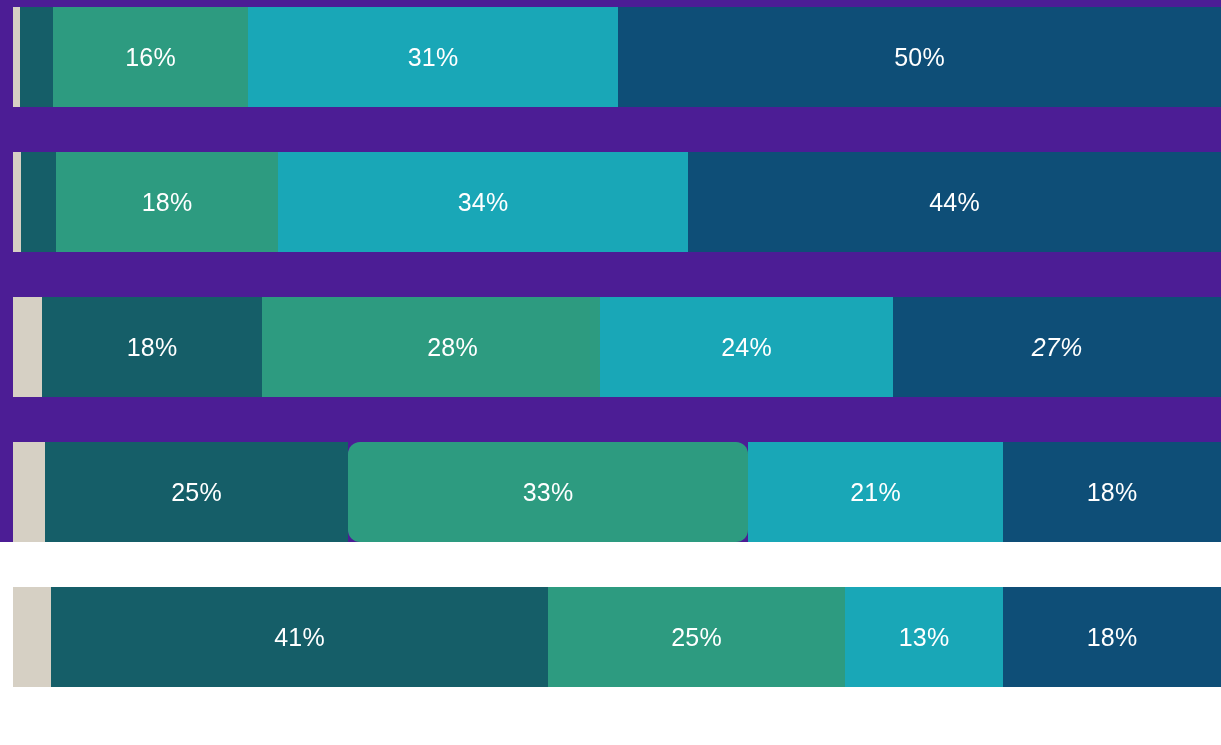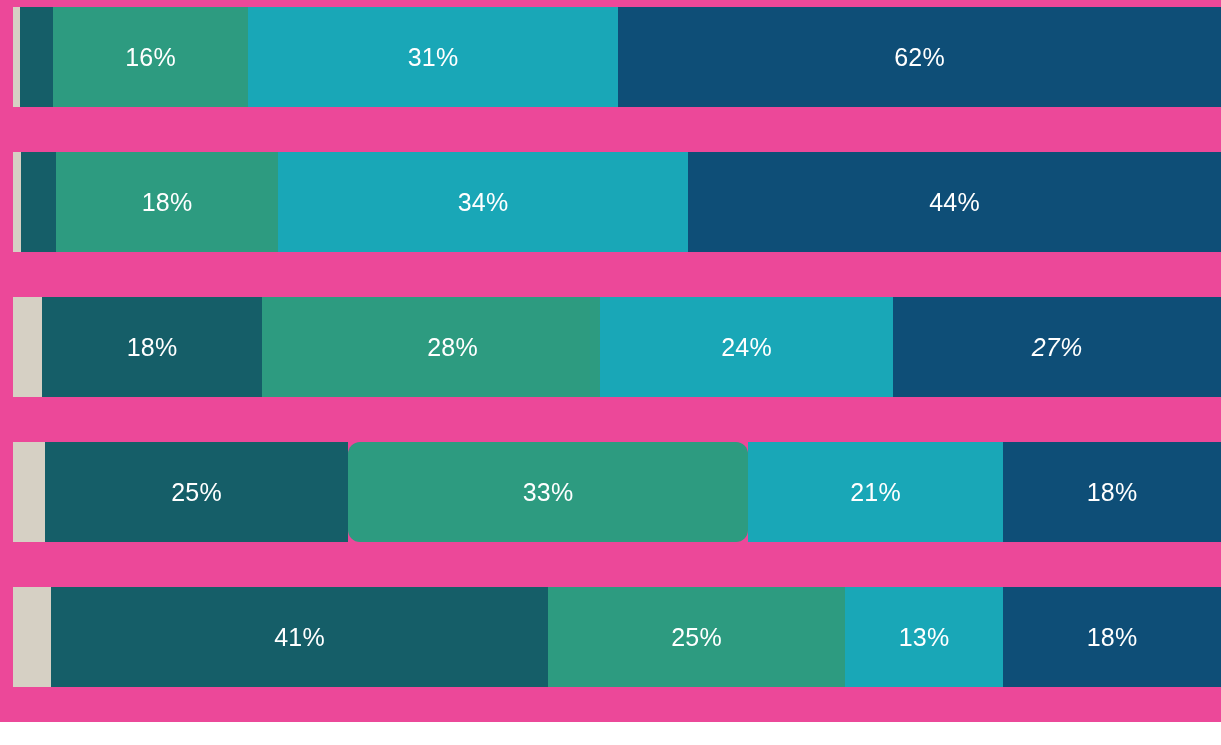--- a/index.html
+++ b/index.html
@@ -54,33 +54,33 @@
     font-weight: 400;
     letter-spacing: 0.2px;
     line-height: 1;
     white-space: nowrap;
     user-select: none;
   }
 </style>
 </head>
 <body>
 
-<div id="chart-root" style="width: 1221px; height: 722px; background: #ec4899;">
+<div id="chart-root" style="width: 1221px; height: 542px; background: #4c1d95;">
     <div class="bar-row" style="top: 7px; height: 100px;">
       <div class="bar-track" style="left: 13px; width: 1208px;">
         <div class="bar-segment" style="background: rgb(214, 208, 196); width: 7px; flex: 0 0 7px;"></div>
         <div class="bar-segment" style="background: rgb(21, 94, 104); width: 33px; flex: 0 0 33px;"></div>
         <div class="bar-segment" style="background: rgb(45, 155, 128); width: 195px; flex: 0 0 195px;">
           <span class="seg-label">16%</span>
         </div>
         <div class="bar-segment" style="background: rgb(25, 167, 183); width: 370px; flex: 0 0 370px;">
           <span class="seg-label">31%</span>
         </div>
         <div class="bar-segment" style="background: rgb(14, 78, 119); width: 603px; flex: 0 0 603px;">
-          <span class="seg-label">62%</span>
+          <span class="seg-label">50%</span>
         </div>
       </div>
     </div>
     <div class="bar-row" style="top: 152px; height: 100px;">
       <div class="bar-track" style="left: 13px; width: 1208px;">
         <div class="bar-segment" style="background: rgb(214, 208, 196); width: 8px; flex: 0 0 8px;"></div>
         <div class="bar-segment" style="background: rgb(21, 94, 104); width: 35px; flex: 0 0 35px;"></div>
         <div class="bar-segment" style="background: rgb(45, 155, 128); width: 222px; flex: 0 0 222px;">
           <span class="seg-label">18%</span>
         </div>

